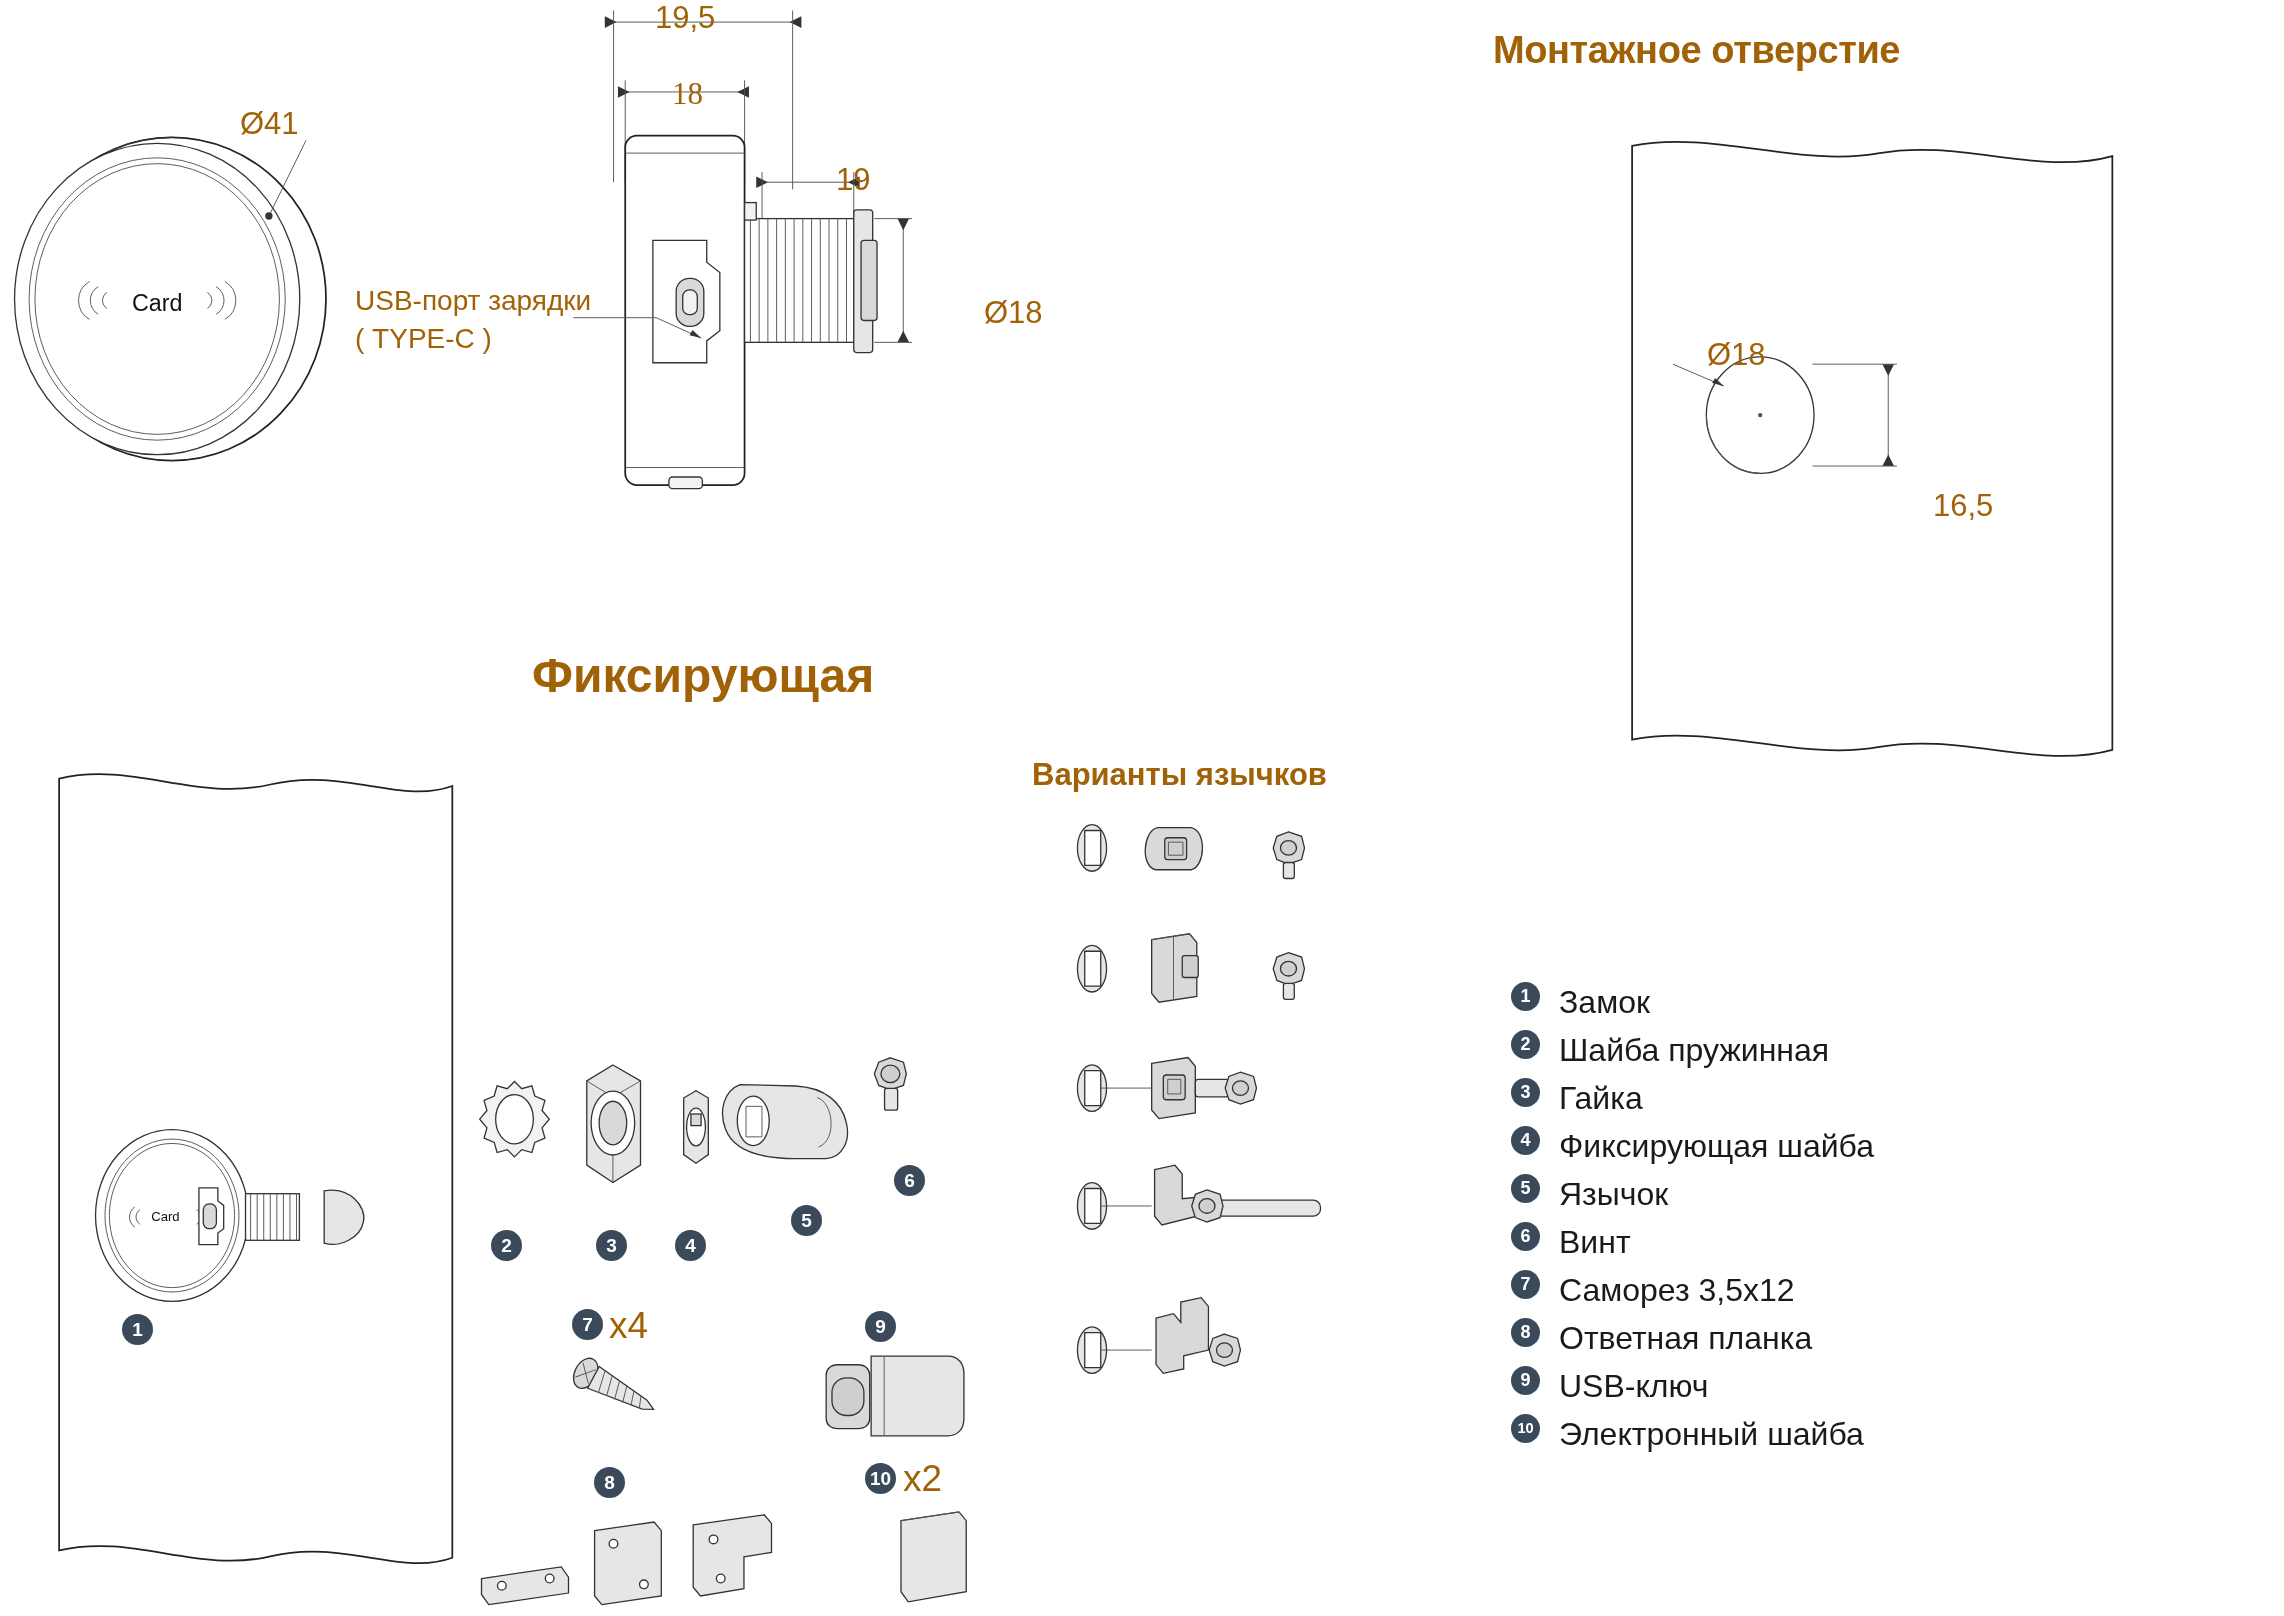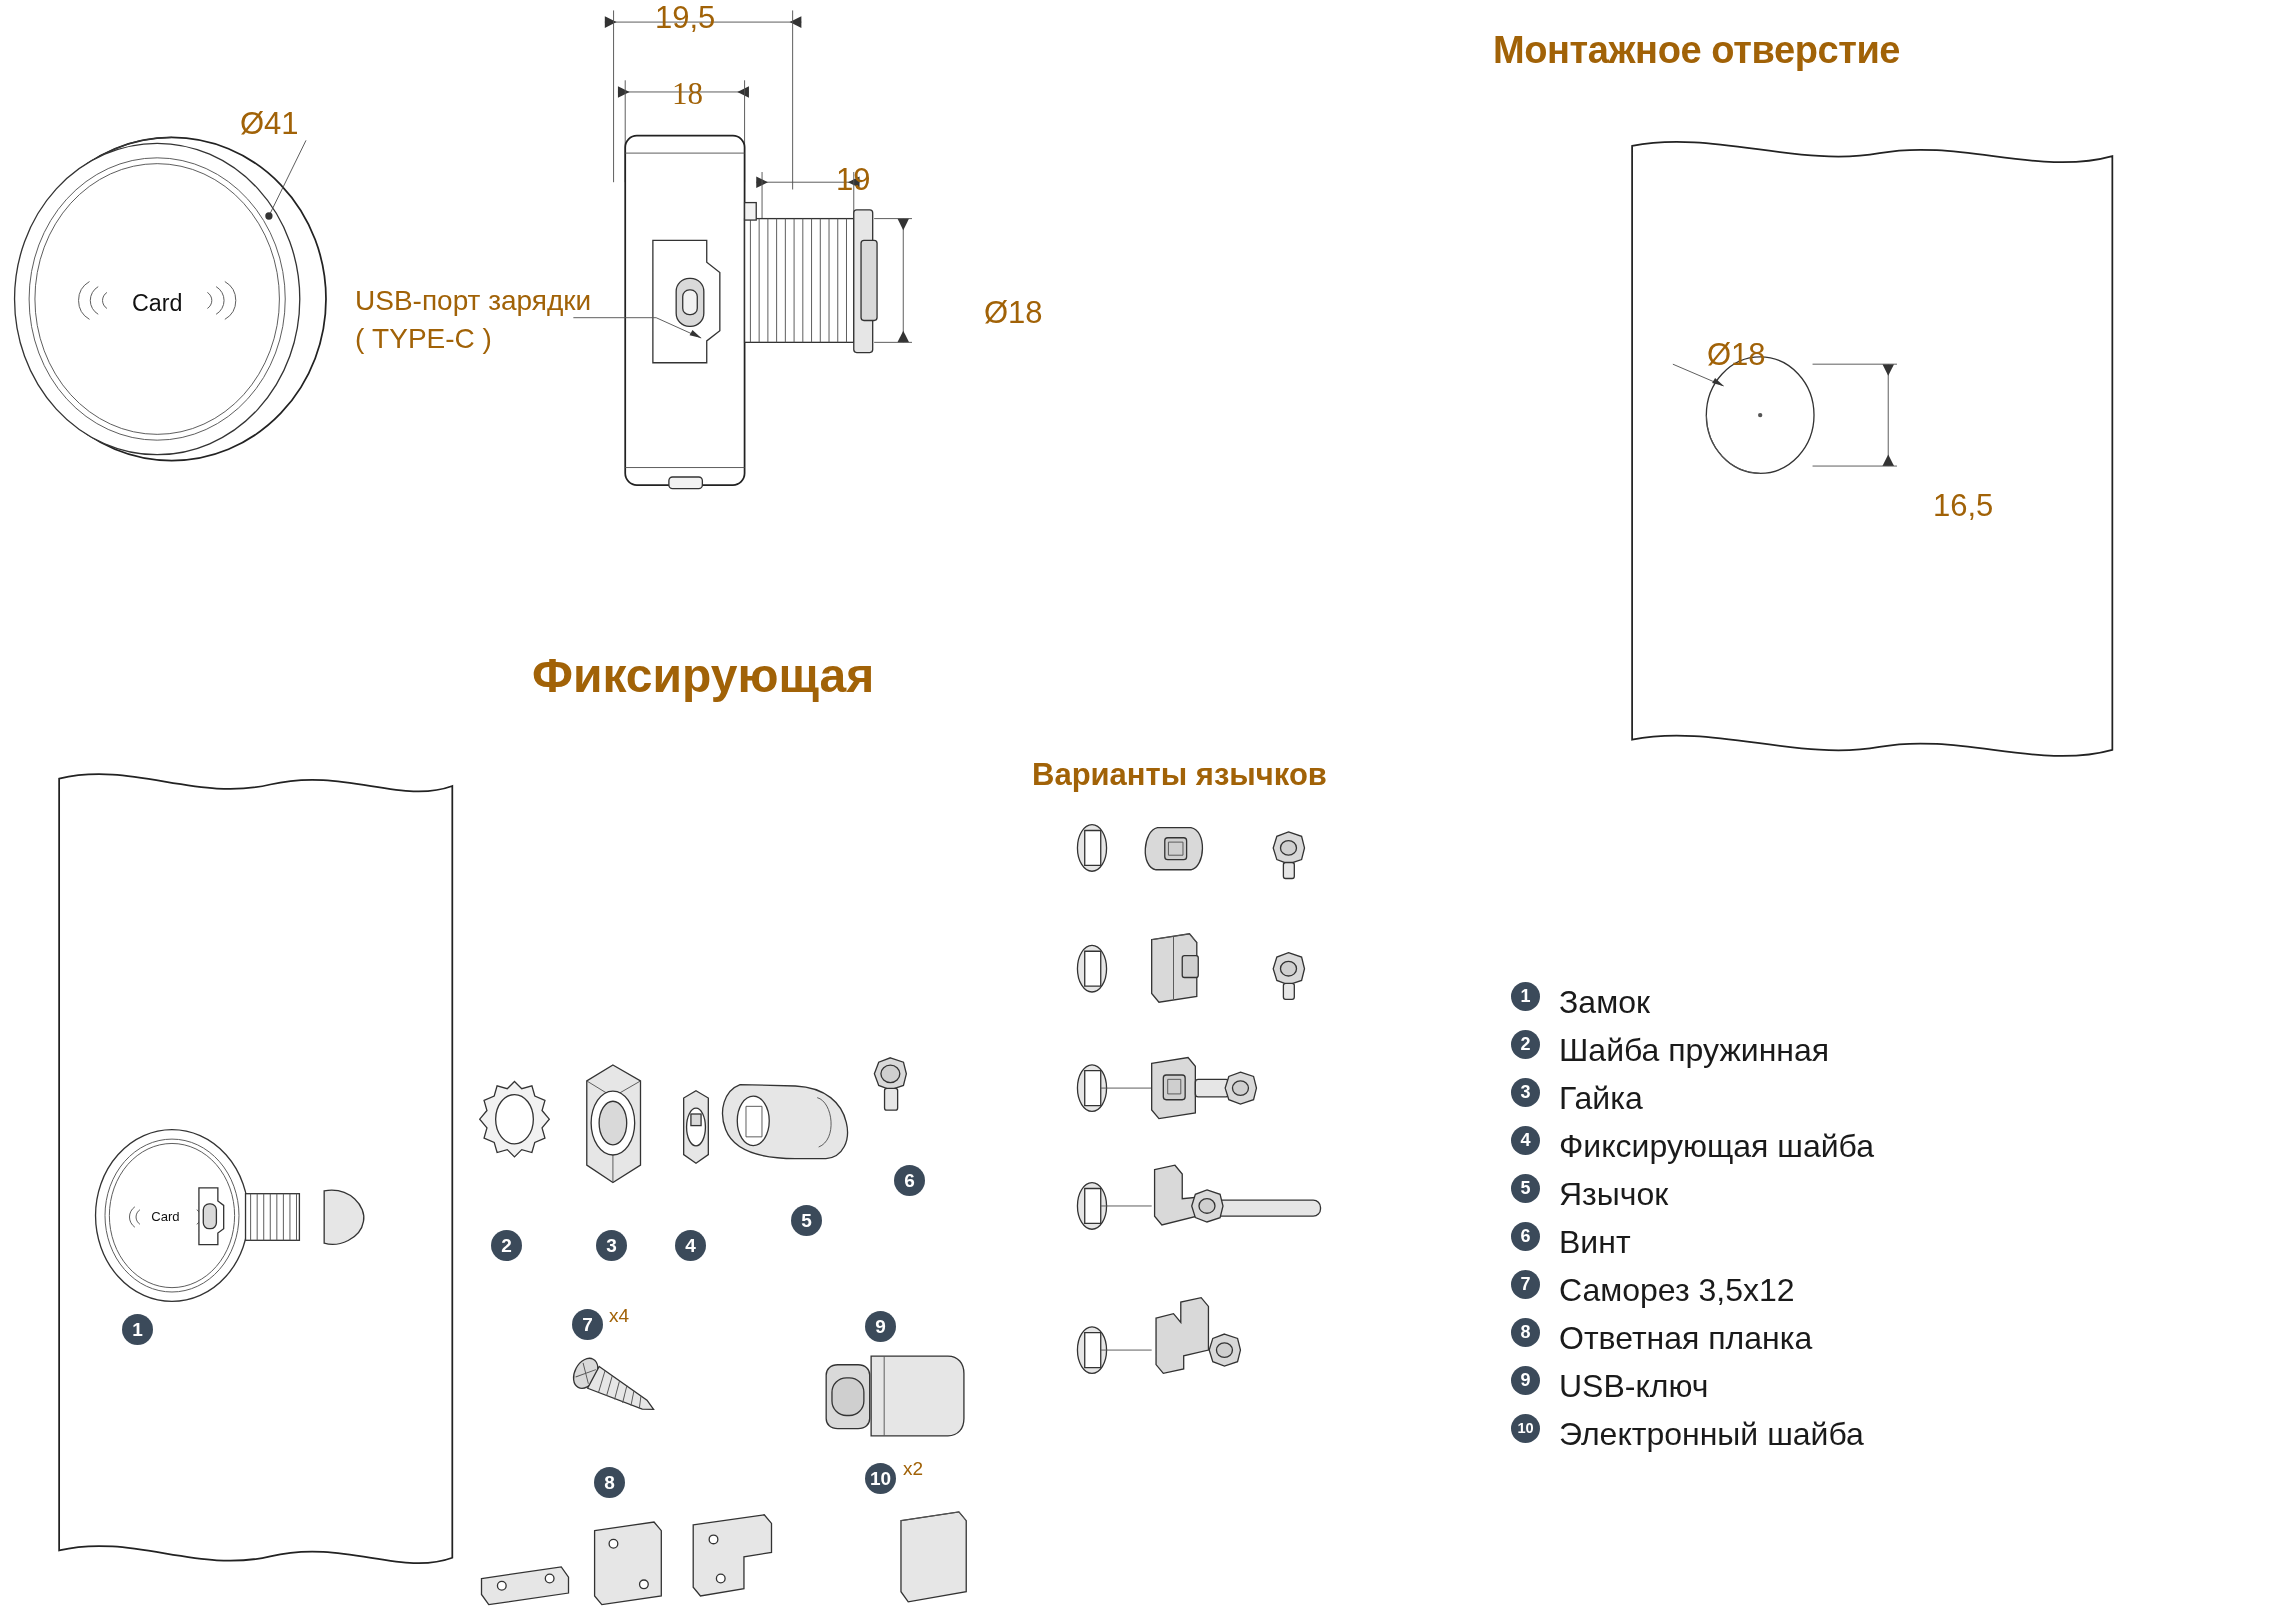--- a/index.html
+++ b/index.html
@@ -38,21 +38,21 @@
   }
   .bullet.wide { font-size:14.6px; }
   .legend-text { font-size:32px; margin-left:19px; font-weight:400;margin-top:12px; }
 
   
   .badge {
     position:absolute; width:31px; height:31px; border-radius:50%;
     background:#3b4a5a; color:#fff; font-size:19px; font-weight:700;
     display:flex; align-items:center; justify-content:center;
   }
-  .badge-x { position:absolute; font-size:19px; font-weight:400; }
+  .badge-x { position:absolute; font-size:37px; font-weight:400; }
   .stroke-thin { fill:none; stroke:#333; stroke-width:1.8; }
   .stroke-hair { fill:none; stroke:#555; stroke-width:1.3; }
   .fillw { fill:#fff; stroke:#222; stroke-width:2.4; }
   .fillw-thin { fill:#fff; stroke:#333; stroke-width:1.8; }
   .fillgrey { fill:#f2f2f2; stroke:#333; stroke-width:1.8; }
   .fillgrey2 { fill:#e6e6e6; stroke:#333; stroke-width:1.8; }
   .fillgrey3 { fill:#d9d9d9; stroke:#333; stroke-width:1.8; }
   .fillgrey4 { fill:#cfcfcf; stroke:#333; stroke-width:1.8; }
 </style>
 </head>

